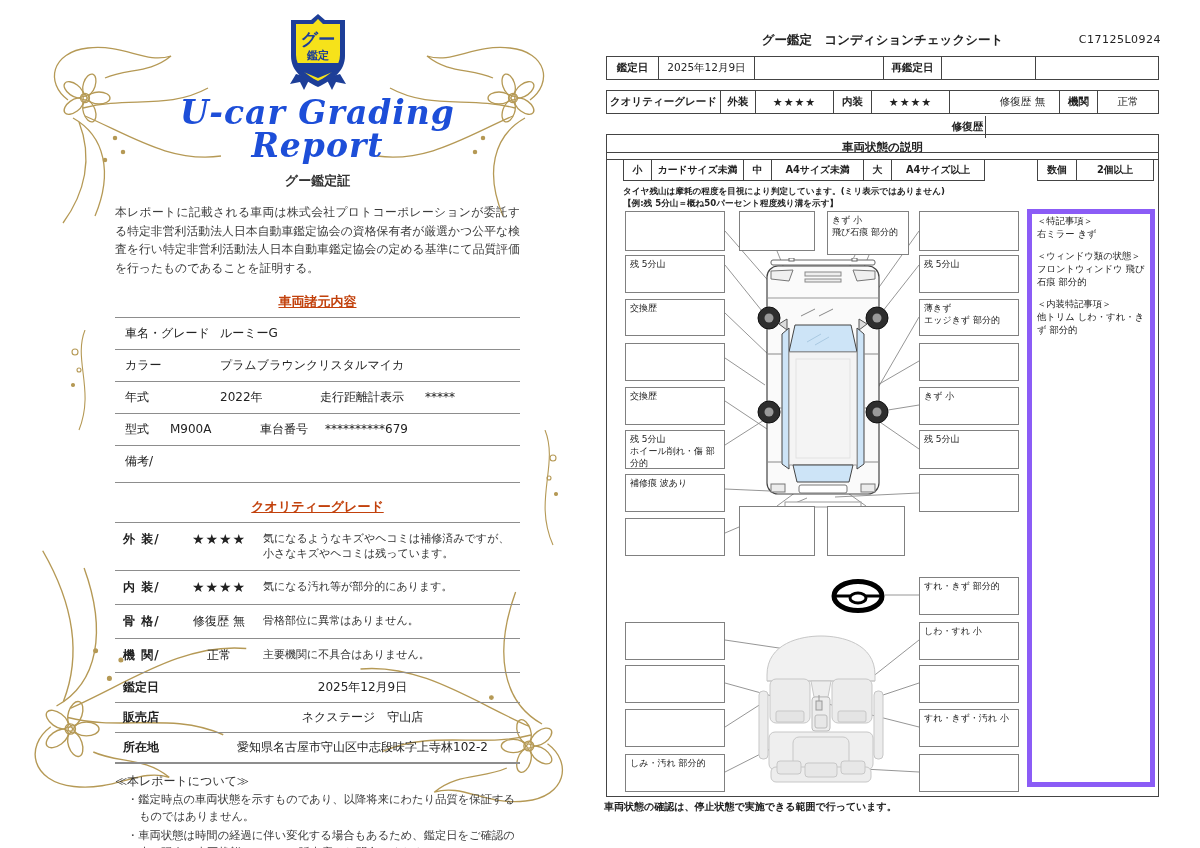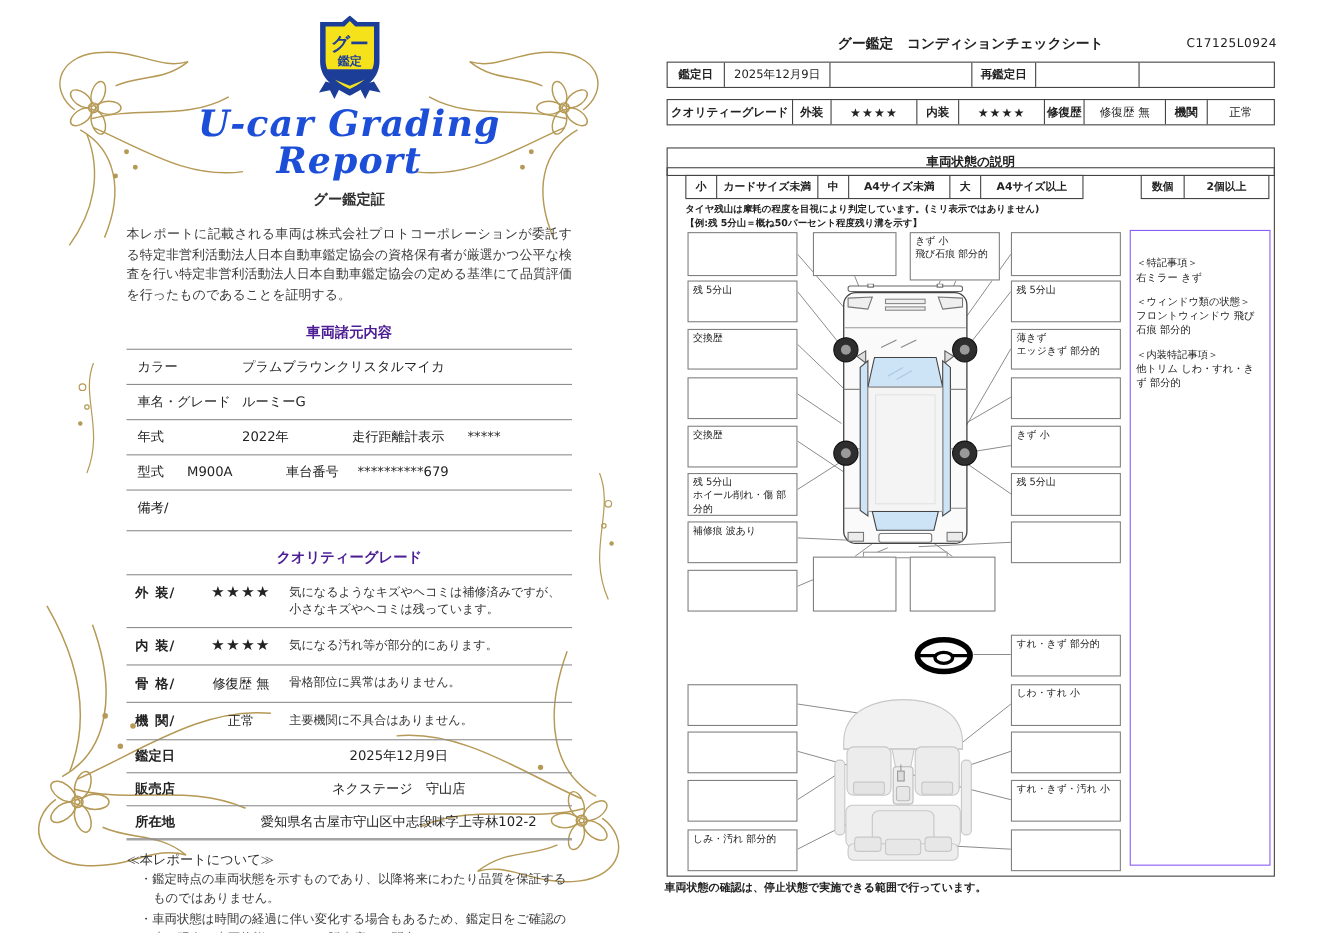--- a/index.html
+++ b/index.html
@@ -16,21 +16,21 @@
   .cert-title{
     text-align:center;font-family:"DejaVu Serif","Liberation Serif",serif;
     font-style:italic;font-weight:bold;font-size:33px;color:#1d4ed8;
     letter-spacing:1px;line-height:1;margin-top:4px;
   }
   .cert-subtitle{text-align:center;font-size:13px;font-weight:bold;color:#333;margin-top:10px;}
   .cert-intro{
     font-family:"DejaVu Serif","Liberation Serif",serif;
     font-size:11.8px;line-height:1.58;color:#3b3b3b;margin-top:13px;text-align:justify;
   }
-  .sec-head{text-align:center;font-size:13px;font-weight:bold;color:#4c1d95;margin:15px 0 6px;}
+  .sec-head{text-align:center;font-size:13px;font-weight:bold;color:#c2410c;margin:15px 0 6px;text-decoration:underline;}
   .spec-table{border-bottom:1px solid #8d8d8d;}
   .spec-row{display:flex;border-top:1px solid #8d8d8d;padding:7px 10px;font-size:12px;align-items:baseline;}
   .spec-row .lab{flex:0 0 95px;color:#222;}
   .spec-row .lab2{flex:0 0 105px;}
   .remarks-row{min-height:22px;}
   .grade-table{border-bottom:1px solid #8d8d8d;margin-top:4px;}
   .grade-row{display:flex;border-top:1px solid #8d8d8d;padding:8px 8px;font-size:12px;align-items:flex-start;}
   .grade-row .glab{flex:0 0 52px;font-weight:bold;letter-spacing:1px;}
   .grade-row .gval{flex:0 0 88px;text-align:center;font-weight:bold;}
   .grade-row .gval.stars{font-size:14px;letter-spacing:1px;font-weight:normal;}
@@ -51,21 +51,21 @@
   .tcell:last-child{border-right:none;}
   .tcell.b{font-weight:bold;}
   .sec-box{position:absolute;left:4px;top:104px;width:553px;height:26px;border:1px solid #444;box-sizing:border-box;display:flex;align-items:center;justify-content:center;font-weight:bold;font-size:11.5px;}
   .main-box{position:absolute;left:4px;top:122px;width:553px;height:645px;border:1px solid #444;box-sizing:border-box;}
   .legend{position:absolute;display:flex;border:1px solid #444;height:22px;box-sizing:border-box;}
   .lcell{display:flex;align-items:center;justify-content:center;border-right:1px solid #444;box-sizing:border-box;height:100%;font-size:9.8px;white-space:nowrap;font-weight:bold;}
   .lcell:last-child{border-right:none;}
   .lcell.k{font-weight:bold;}
   .tire-note{position:absolute;left:16px;top:32px;font-size:8.6px;font-weight:bold;line-height:1.4;white-space:pre-line;}
   .co{position:absolute;border:1px solid #808080;box-sizing:border-box;font-size:9px;line-height:1.35;padding:2px 4px;white-space:pre-line;background:#fff;}
-  .notes-panel{position:absolute;left:420px;top:56px;width:128px;height:578px;border:1px solid #8b5cf6;box-sizing:border-box;padding:23px 5px;font-size:9.3px;line-height:1.4;}
+  .notes-panel{position:absolute;left:420px;top:56px;width:128px;height:578px;border:5px solid #8b5cf6;box-sizing:border-box;padding:0 5px;font-size:9.3px;line-height:1.4;}
   .notes-panel .np-gap{height:9px;}
   .sheet-footer{position:absolute;left:2px;top:770px;font-size:10px;font-weight:bold;}
   svg{display:block;}
   .leader{position:absolute;left:0;top:0;pointer-events:none;}
 </style>
 </head>
 <body>
 
 <div class="cert">
 
@@ -178,26 +178,26 @@
         <path d="M10,49 L54,49 L54,55 L32,64 L10,55 Z" fill="#1d3e98"></path>
       </svg>
     </div>
     <div class="cert-title">U-car Grading Report</div>
     <div class="cert-subtitle">グー鑑定証</div>
     <div class="cert-intro">本レポートに記載される車両は株式会社プロトコーポレーションが委託する特定非営利活動法人日本自動車鑑定協会の資格保有者が厳選かつ公平な検査を行い特定非営利活動法人日本自動車鑑定協会の定める基準にて品質評価を行ったものであることを証明する。</div>
 
     <div class="sec-head">車両諸元内容</div>
     <div class="spec-table">
       <div class="spec-row">
+        <span class="lab">車名・グレード</span>
+        <span>ルーミーG</span>
+      </div>
+      <div class="spec-row">
         <span class="lab">カラー</span>
         <span>プラムブラウンクリスタルマイカ</span>
-      </div>
-      <div class="spec-row">
-        <span class="lab">車名・グレード</span>
-        <span>ルーミーG</span>
       </div>
       <div class="spec-row">
         <span class="lab">年式</span>
         <span style="flex:0 0 100px;">2022年</span>
         <span class="lab2">走行距離計表示</span>
         <span>*****</span>
       </div>
       <div class="spec-row">
         <span style="flex:0 0 45px;">型式</span>
         <span style="flex:0 0 90px;">M900A</span>
@@ -267,21 +267,21 @@
     <div class="tcell" style="width:94px;"></div>
     <div class="tcell" style="flex:1;"></div>
   </div>
 
   <div class="trow" style="top:60px;width:553px;">
     <div class="tcell b" style="width:114px;">クオリティーグレード</div>
     <div class="tcell b" style="width:35px;">外装</div>
     <div class="tcell b" style="width:78px;font-size:11px;letter-spacing:1px;">★★★★</div>
     <div class="tcell b" style="width:38px;">内装</div>
     <div class="tcell b" style="width:78px;font-size:11px;letter-spacing:1px;">★★★★</div>
-    <div class="tcell b" style="width:36px;">修復歴</div>
+    <div class="tcell b" style="width:36px;margin-top:25px;">修復歴</div>
     <div class="tcell" style="width:74px;">修復歴 無</div>
     <div class="tcell b" style="width:38px;">機関</div>
     <div class="tcell" style="flex:1;">正常</div>
   </div>
 
   <div class="sec-box">車両状態の説明</div>
 
   <div class="main-box">
 
     <div class="legend" style="left:16px;top:6px;">

